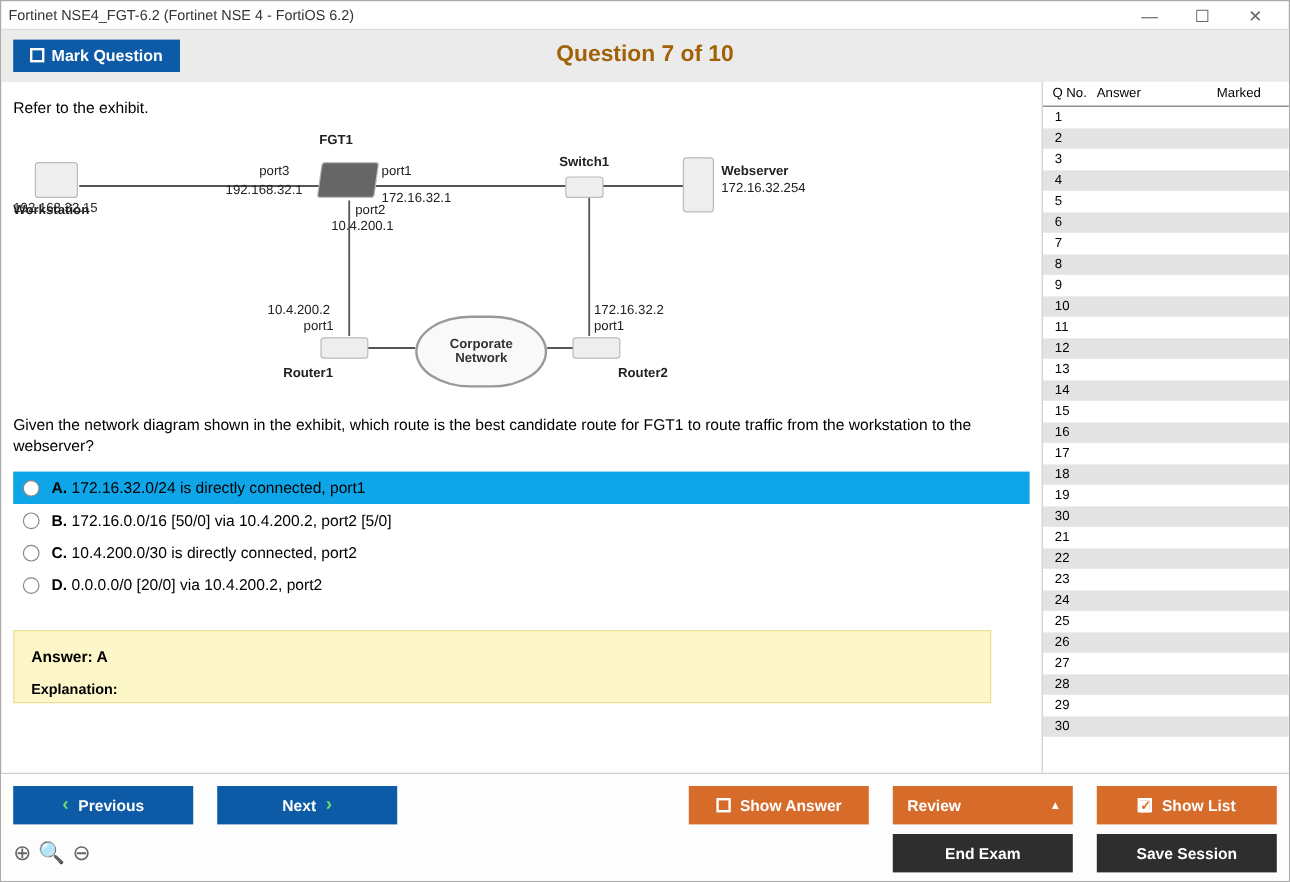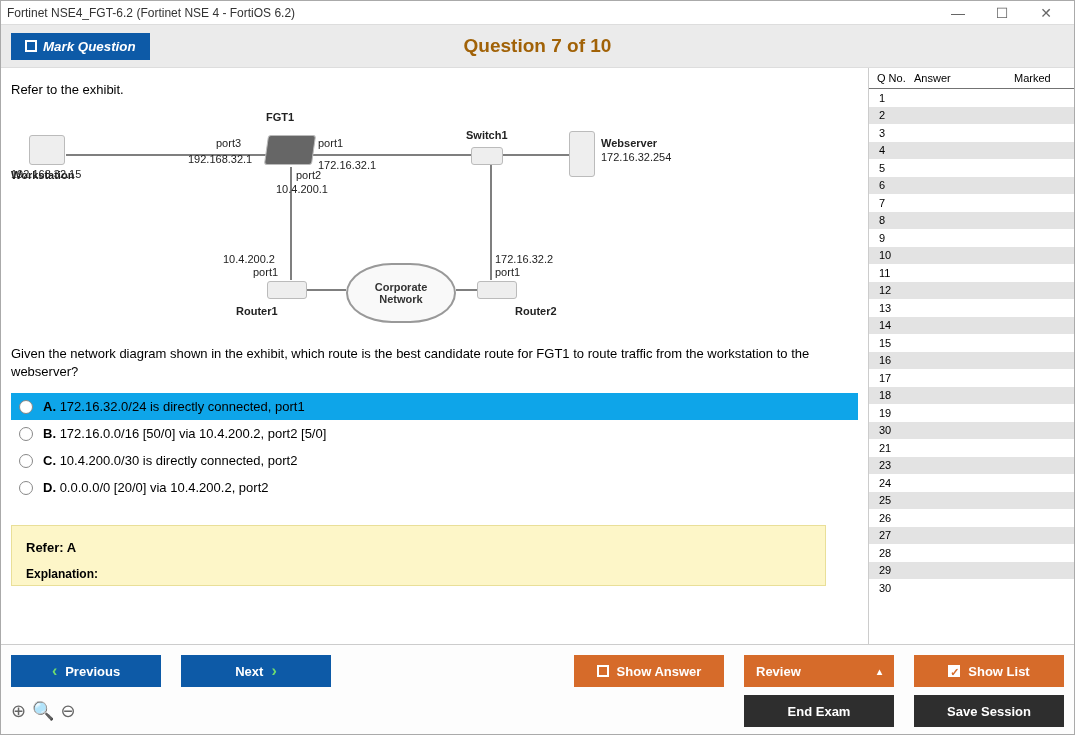--- a/index.html
+++ b/index.html
@@ -44,21 +44,20 @@
   }
   .mark-btn {
     background: #0d5aa7;
     color: #fff;
     font-weight: bold;
     padding: 6px 14px;
     border: none;
     display: flex;
     align-items: center;
     gap: 6px;
-    font-style: italic;
   }
   .mark-btn .chk {
     width: 12px; height: 12px; border: 2px solid #fff; background: #fff0;
   }
   .question-title {
     position: absolute;
     left: 0; right: 0;
     text-align: center;
     font-size: 19px;
     font-weight: bold;
@@ -278,21 +277,21 @@
         <span><span class="opt-letter">C.</span>
         <span>10.4.200.0/30 is directly connected, port2</span></span>
       </div>
       <div class="option">
         <span class="radio"></span>
         <span><span class="opt-letter">D.</span>
         <span>0.0.0.0/0 [20/0] via 10.4.200.2, port2</span></span>
       </div>
 
       <div class="answer-box">
-        <div class="ans-title">Refer: A</div>
+        <div class="ans-title">Answer: A</div>
         <div class="expl">Explanation:</div>
       </div>
     </div>
 
     <div class="sidebar">
       <div class="side-head">
         <div class="col-q">Q No.</div>
         <div class="col-a">Answer</div>
         <div class="col-m">Marked</div>
       </div>
@@ -392,20 +391,25 @@
             <div class="col-a"></div>
             <div class="col-m"></div>
           </div>
           <div class="side-row">
             <div class="col-q">30</div>
             <div class="col-a"></div>
             <div class="col-m"></div>
           </div>
           <div class="side-row">
             <div class="col-q">21</div>
+            <div class="col-a"></div>
+            <div class="col-m"></div>
+          </div>
+          <div class="side-row">
+            <div class="col-q">22</div>
             <div class="col-a"></div>
             <div class="col-m"></div>
           </div>
           <div class="side-row">
             <div class="col-q">23</div>
             <div class="col-a"></div>
             <div class="col-m"></div>
           </div>
           <div class="side-row">
             <div class="col-q">24</div>

